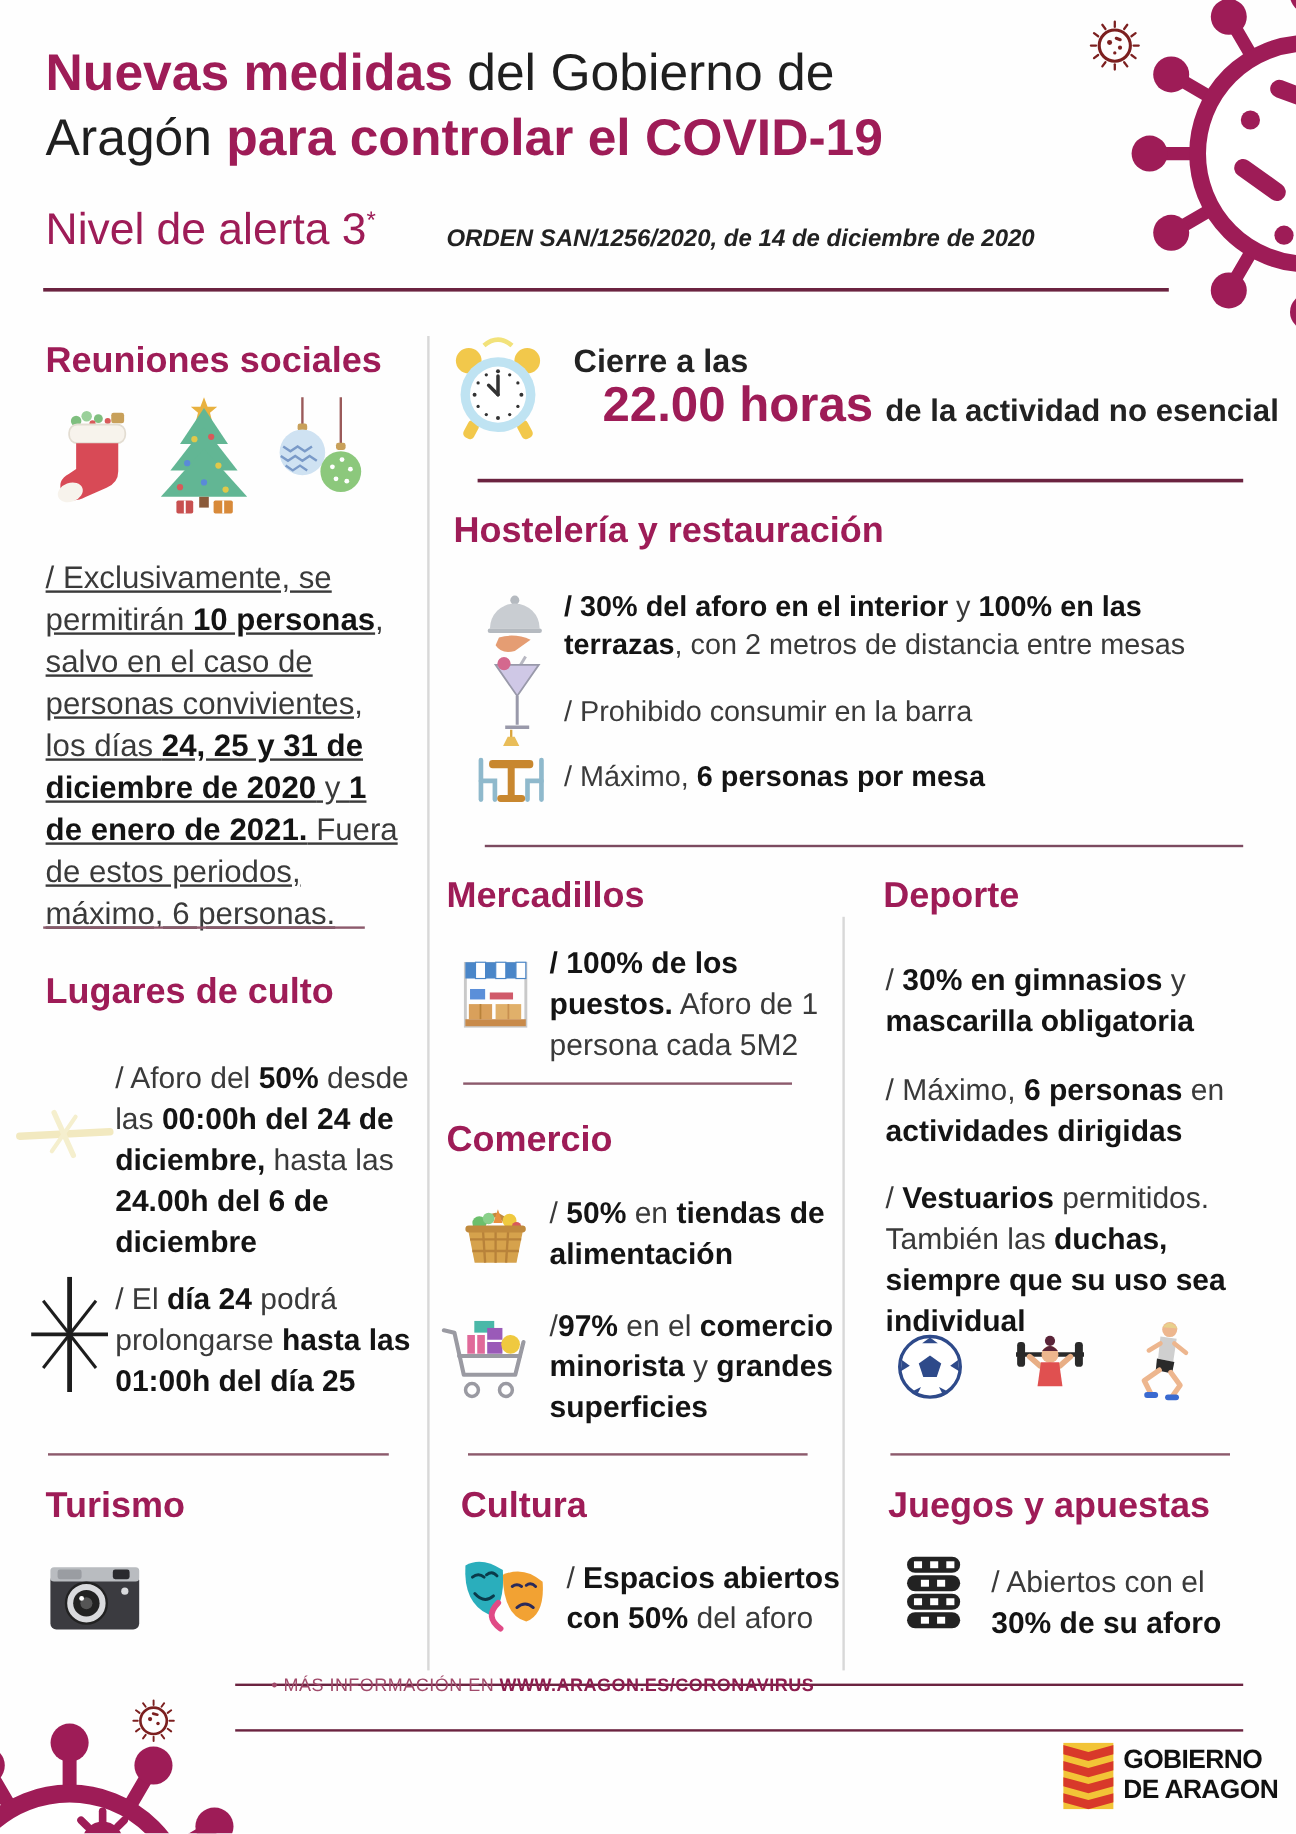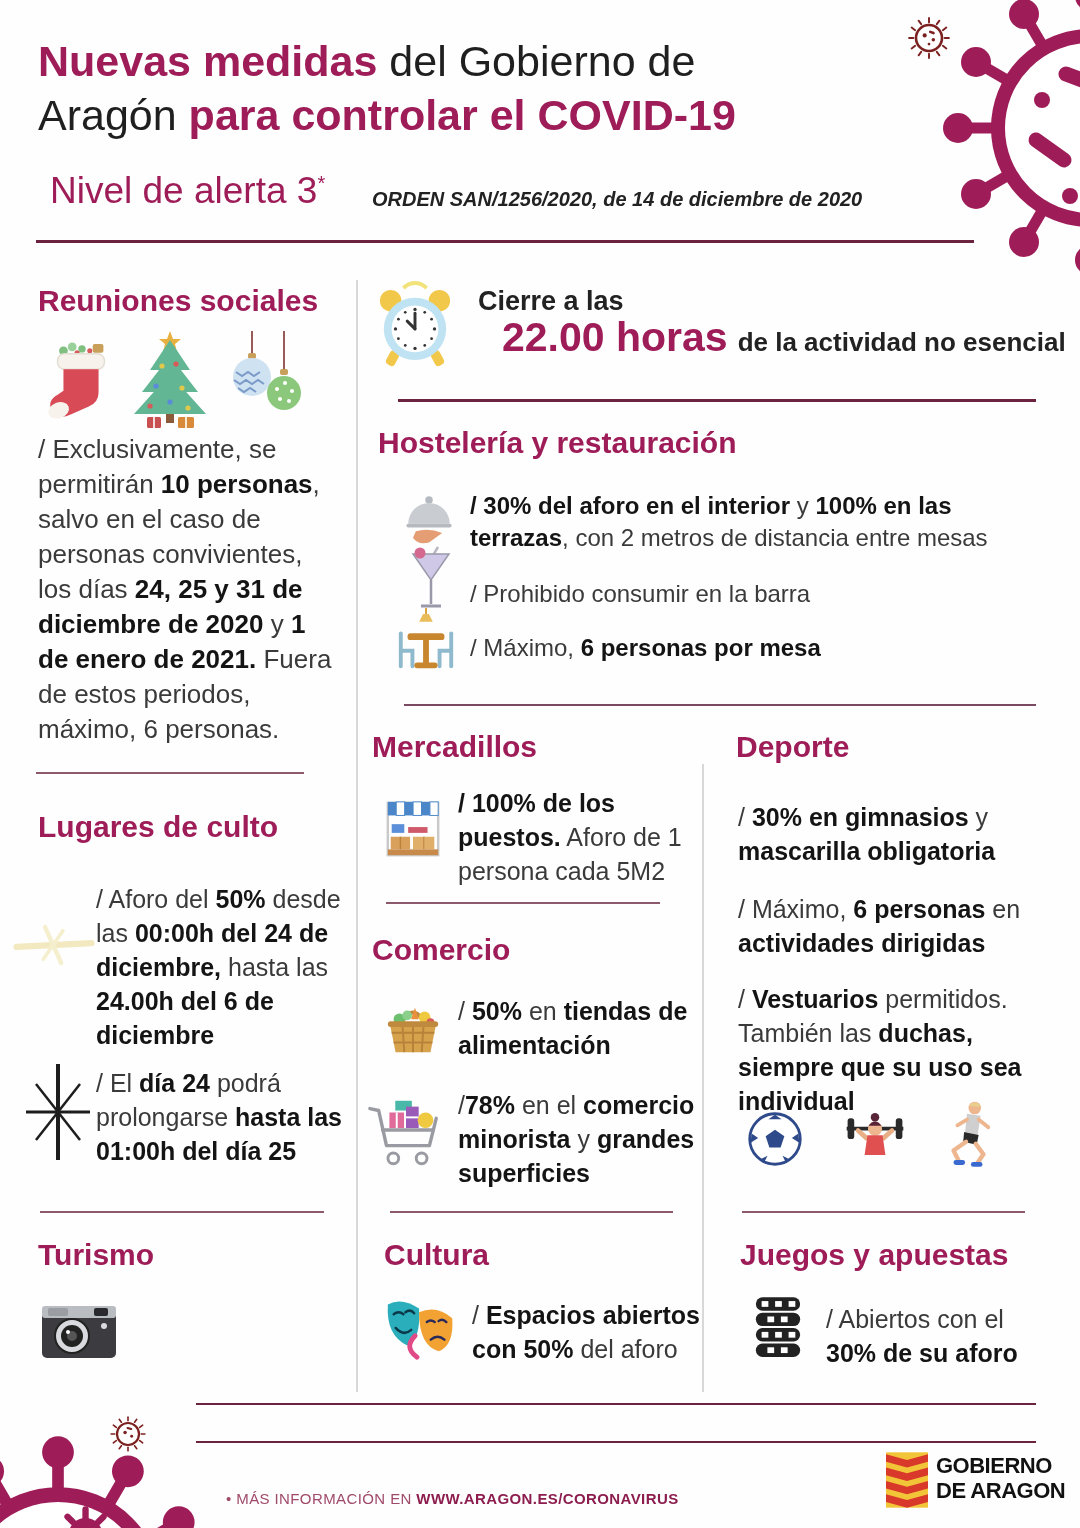--- a/index.html
+++ b/index.html
@@ -10,21 +10,21 @@
     --txt:#3a3a3a;
     --txt-bold:#141414;
   }
   html,body{margin:0;padding:0;background:#ffffff;}
   #page{position:relative;width:1080px;height:1528px;background:#fefefe;overflow:hidden;
         font-family:"Liberation Sans", sans-serif;}
   .abs{position:absolute;}
   
   .title{left:38px;top:34px;font-size:43px;line-height:54px;color:#1f1f1f;font-weight:400;}
   .title b{color:var(--maroon);font-weight:700;}
-  .alert{left:38px;top:170px;font-size:37px;color:var(--maroon);font-weight:400;margin-left:12px;}
+  .alert{left:38px;top:170px;font-size:37px;color:var(--maroon);font-weight:400;}
   .alert sup{font-size:20px;}
   .order{left:372px;top:188px;font-size:20px;font-style:italic;font-weight:700;color:#222;}
   .hrule{height:3px;background:var(--rule-dark);}
   .mrule{height:2px;background:var(--rule-mid);}
   
   .sec{font-size:30px;font-weight:700;color:var(--maroon);margin:0;}
   
   .rich{color:var(--txt);margin:0;}
   .rich b{color:var(--txt-bold);font-weight:700;}
   .p26{font-size:26px;line-height:35px;}
@@ -188,21 +188,21 @@
       <circle cx="62" cy="62" r="17" fill="#8cc87c"></circle>
       <g fill="#ffffff">
         <circle cx="55" cy="58" r="2"></circle>
           <circle cx="63" cy="52" r="2"></circle>
           <circle cx="70" cy="60" r="2"></circle>
         <circle cx="58" cy="68" r="2"></circle>
           <circle cx="67" cy="70" r="2"></circle>
       </g>
     </svg>
   </span>
-  <p class="abs rich p26" style="left:38px;top:432px;width:302px;"><span>/ Exclusivamente, se permitirán </span><b>10 personas</b><span>, salvo en el caso de personas convivientes, los días </span><b>24, 25 y 31 de diciembre de 2020</b><span> y </span><b>1 de enero de 2021.</b><span> Fuera de estos periodos, máximo, 6 personas.</span></p>
+  <p class="abs rich p26" style="left:38px;top:464px;width:302px;text-decoration:underline;"><span>/ Exclusivamente, se permitirán </span><b>10 personas</b><span>, salvo en el caso de personas convivientes, los días </span><b>24, 25 y 31 de diciembre de 2020</b><span> y </span><b>1 de enero de 2021.</b><span> Fuera de estos periodos, máximo, 6 personas.</span></p>
 
   <div class="abs mrule" style="left:36px;top:772px;width:268px;"></div>
 
   <h2 class="abs sec" style="left:38px;top:810px;">Lugares de culto</h2>
   <span class="abs" style="left:12px;top:920px;width:84px;height:50px;">
     <svg viewBox="0 0 84 56">
       <line x1="0" y1="30" x2="84" y2="26" stroke="#f2e9c0" stroke-width="7" stroke-linecap="round"></line>
       <line x1="32" y1="8" x2="50" y2="48" stroke="#f5efce" stroke-width="5" stroke-linecap="round"></line>
       <line x1="52" y1="12" x2="30" y2="44" stroke="#f5efce" stroke-width="4" stroke-linecap="round"></line>
     </svg>
@@ -363,21 +363,21 @@
       <line x1="41" y1="27" x2="54" y2="27" stroke="#fff" stroke-width="2"></line>
       <circle cx="61" cy="30" r="8" fill="#efc93f"></circle>
       <g stroke="#9a9aa2" stroke-width="3.5" fill="none" stroke-linecap="round" stroke-linejoin="round">
         <polyline points="4,18 13,20 21,56 65,56 72,28"></polyline>
         <line x1="17" y1="40" x2="69" y2="40"></line>
       </g>
       <circle cx="28" cy="69" r="5.5" fill="#fff" stroke="#9a9aa2" stroke-width="3"></circle>
       <circle cx="57" cy="69" r="5.5" fill="#fff" stroke="#9a9aa2" stroke-width="3"></circle>
     </svg>
   </span>
-  <p class="abs rich p25" style="left:458px;top:1088px;width:250px;"><span>/</span><b>78%</b><span> en el </span><b>comercio minorista</b><span> y </span><b>grandes superficies</b></p>
+  <p class="abs rich p25" style="left:458px;top:1088px;width:250px;"><span>/</span><b>97%</b><span> en el </span><b>comercio minorista</b><span> y </span><b>grandes superficies</b></p>
 
   <h2 class="abs sec" style="left:736px;top:730px;">Deporte</h2>
   <p class="abs rich p25" style="left:738px;top:800px;width:292px;"><span>/ </span><b>30% en gimnasios</b><span> y </span><b>mascarilla obligatoria</b></p>
   <p class="abs rich p25" style="left:738px;top:892px;width:292px;"><span>/ Máximo, </span><b>6 personas</b><span> en </span><b>actividades dirigidas</b></p>
   <p class="abs rich p25" style="left:738px;top:982px;width:298px;"><span>/ </span><b>Vestuarios</b><span> permitidos. También las </span><b>duchas, siempre que su uso sea individual</b></p>
   <span class="abs" style="left:746px;top:1110px;width:58px;height:58px;">
     <svg viewBox="0 0 62 62">
       <circle cx="31" cy="31" r="27" fill="#fff" stroke="#2e4a8a" stroke-width="3"></circle>
       <polygon points="31,21 41,28 37,40 25,40 21,28" fill="#2e4a8a"></polygon>
       <polygon points="31,5 38,10 24,10" fill="#2e4a8a"></polygon>
@@ -455,21 +455,21 @@
           <rect x="38" y="39" width="7" height="6" fill="#fff"></rect>
         <rect x="4" y="51" width="46" height="14" rx="7" fill="#222"></rect>
         <rect x="16" y="55" width="7" height="6" fill="#fff"></rect>
           <rect x="30" y="55" width="7" height="6" fill="#fff"></rect>
       </g>
     </svg>
   </span>
   <p class="abs rich p25" style="left:826px;top:1302px;width:214px;"><span>/ Abiertos con el </span><b>30% de su aforo</b></p>
 
   <div class="abs" style="left:196px;top:1403px;width:840px;height:2px;background:var(--rule-dark);"></div>
-  <div class="abs foot-line" style="left:226px;top:1490px;">
+  <div class="abs foot-line" style="left:226px;top:1396px;">
     <span>•</span>
     <span>MÁS INFORMACIÓN EN </span><span class="url">WWW.ARAGON.ES/CORONAVIRUS</span>
   </div>
   <div class="abs" style="left:196px;top:1441px;width:840px;height:2px;background:var(--rule-dark);"></div>
 
   <span class="abs" style="left:-122px;top:1412px;width:360px;height:360px;">
     <svg viewBox="0 0 340 340">
       <g stroke="#9e1c57" stroke-width="11" stroke-linecap="round">
         <line x1="260" y1="170" x2="302" y2="170"></line>
           <line x1="248" y1="215" x2="284" y2="236"></line>

